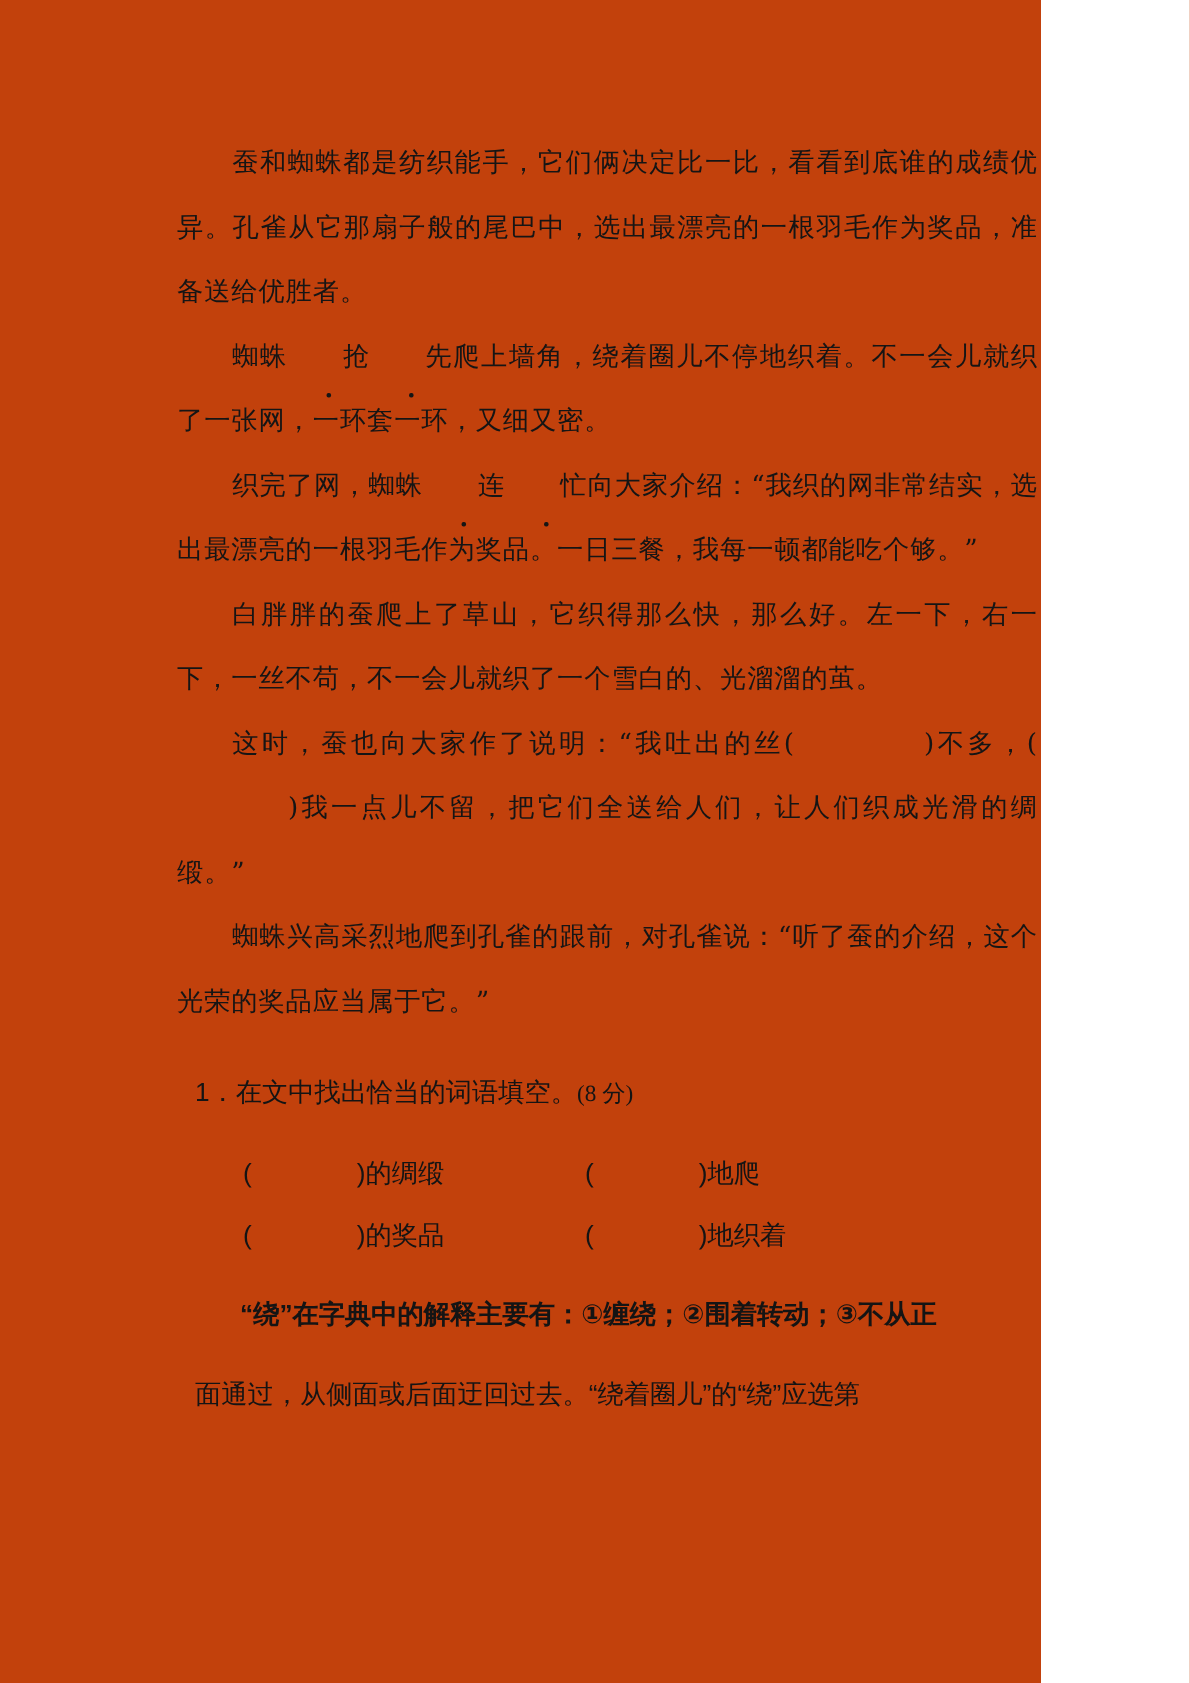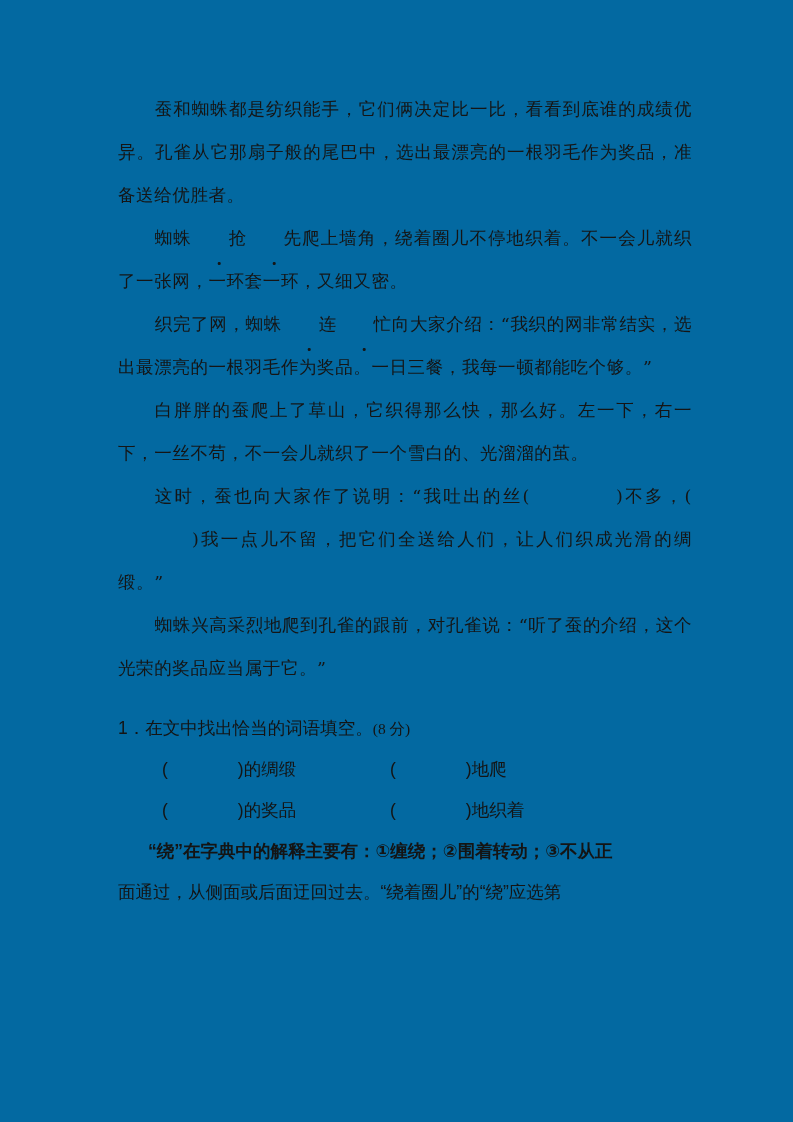--- a/index.html
+++ b/index.html
@@ -13,23 +13,23 @@
     position: relative;
     overflow: hidden;
     font-family: "DejaVu Serif", serif;
     color: #1a1a1a;
   }
 
   .page {
     position: absolute;
     left: 0;
     top: 0;
-    width: 793px;
+    width: 694px;
     height: 1122px;
-    background: #0369a1;
+    background: #c2410c;
   }
 
   .content {
     position: absolute;
     left: 118px;
     top: 88px;
     width: 574px;
   }
 
   
@@ -73,21 +73,21 @@
 
   
   .questions {
     margin-top: 18px;
     font-family: "Liberation Sans", "DejaVu Sans", sans-serif;
     font-size: 17.5px;
     line-height: 41px;
     color: #141414;
   }
   .q-line {
-    margin: 0;
+    margin: 12px;
     white-space: nowrap;
   }
   .q-num {
     font-family: "Liberation Sans", "DejaVu Sans", sans-serif;
   }
   .score {
     font-family: "Liberation Serif", "DejaVu Serif", serif;
     font-size: 15.5px;
   }
 

